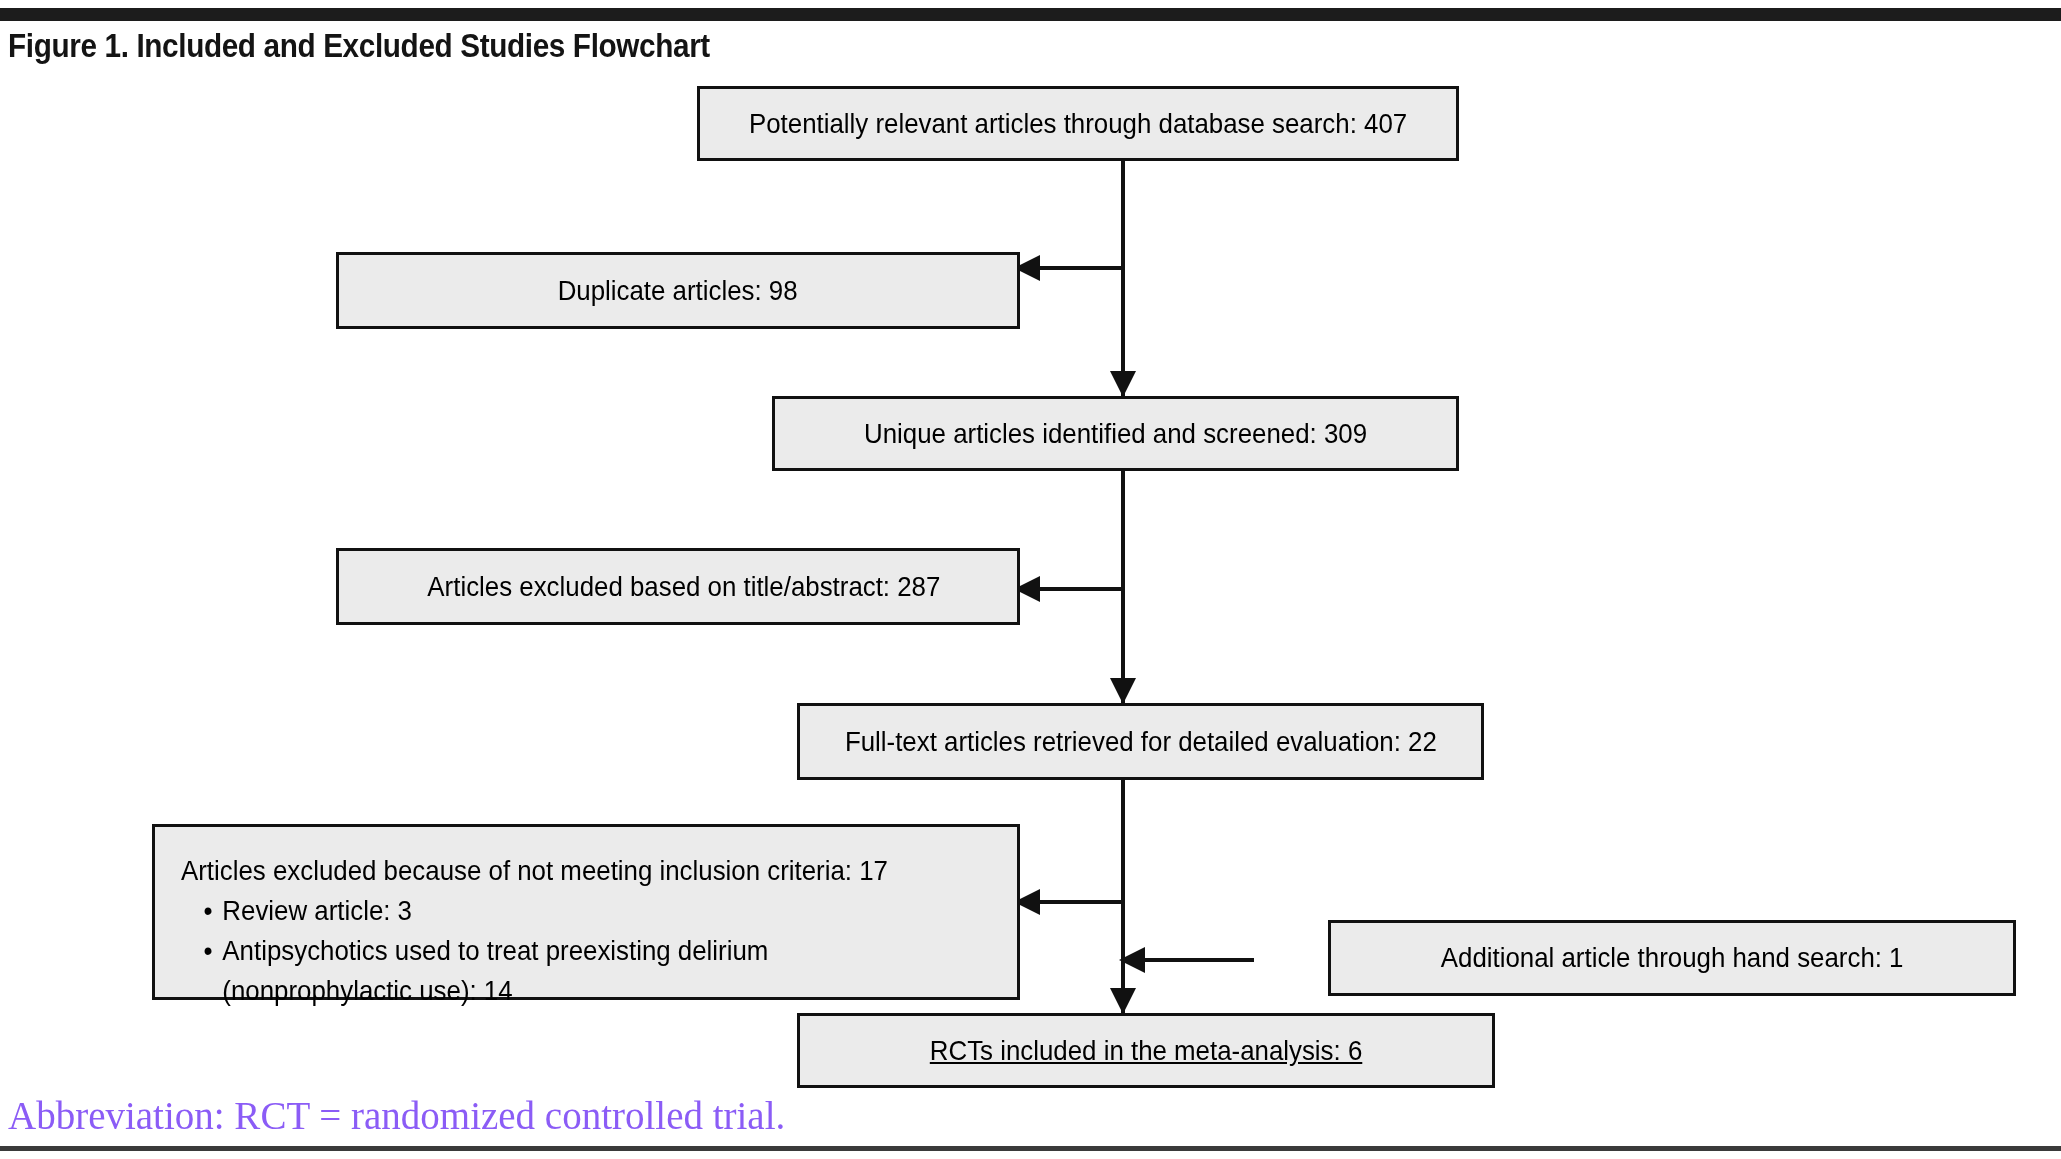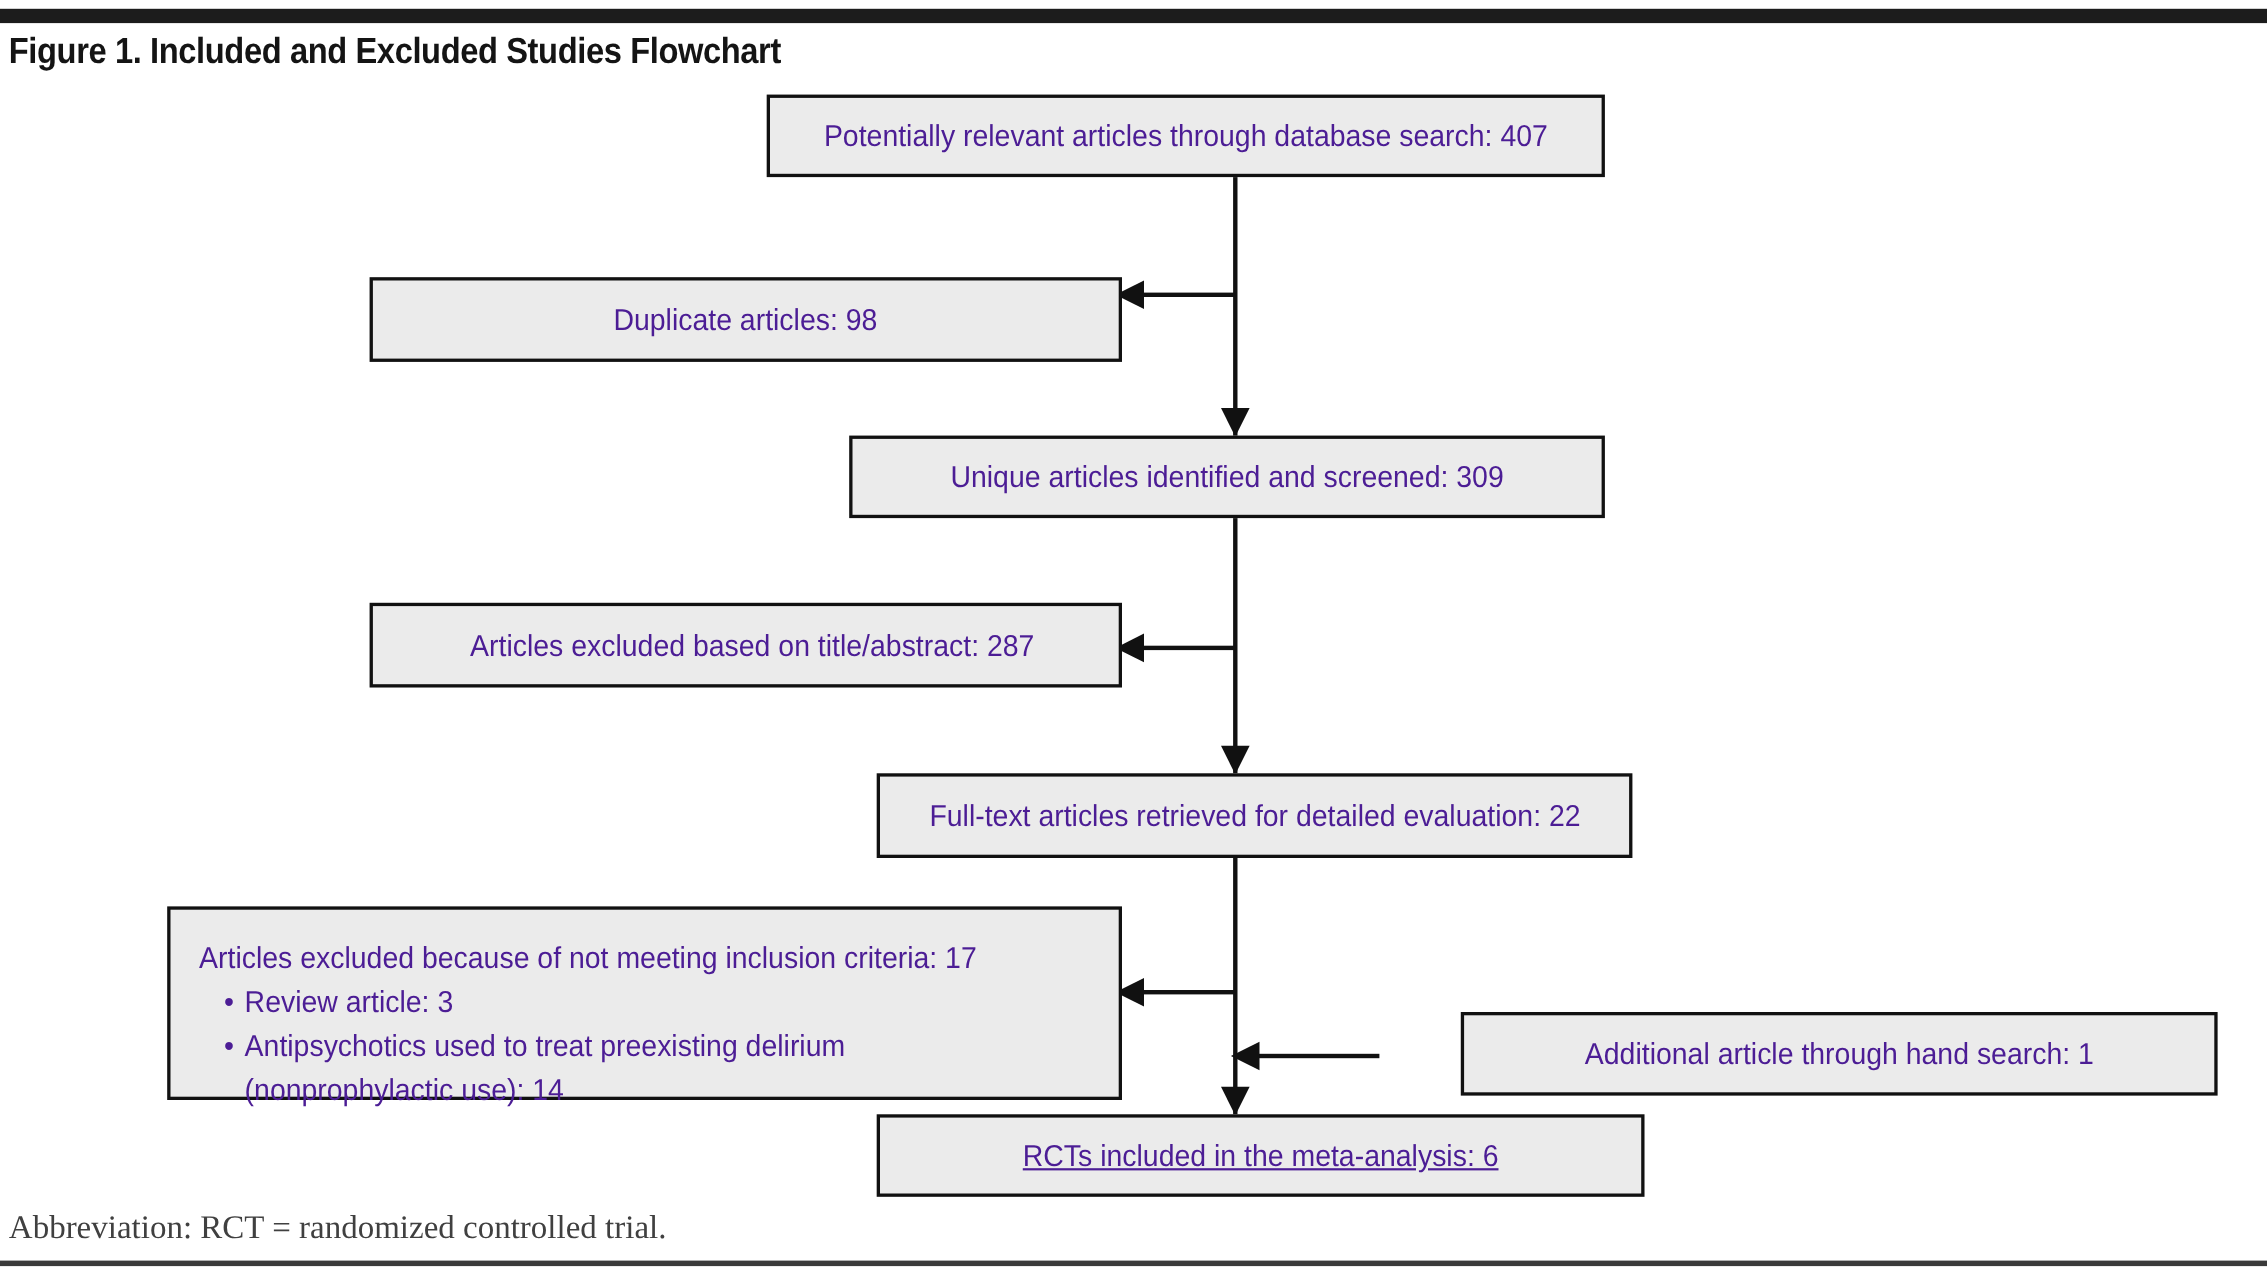--- a/index.html
+++ b/index.html
@@ -47,21 +47,21 @@
   }
 
   
   .node {
     position: absolute;
     box-sizing: border-box;
     background: #ebebeb;
     border: 3px solid #111111;
     display: flex;
     align-items: center;
-    color: #4c1d95;
+    color: #000000;
     font-size: 27.5px;
     line-height: 36px;
   }
   .node.center-text {
     justify-content: center;
     text-align: center;
   }
   .node .label {
     transform: scaleX(0.94);
     transform-origin: center center;
@@ -134,23 +134,23 @@
     border-bottom: 13px solid transparent;
     border-right: 26px solid #111111;
   }
 
   
   .footnote {
     position: absolute;
     left: 8px;
     top: 1098px;
     font-family: "Liberation Serif", serif;
-    font-size: 30px;
+    font-size: 39px;
     line-height: 36px;
-    color: #404040;
+    color: #8b5cf6;
     white-space: nowrap;
   }
   .bottom-rule {
     position: absolute;
     left: 0;
     top: 1146px;
     width: 2061px;
     height: 5px;
     background: #3a3a3a;
   }

